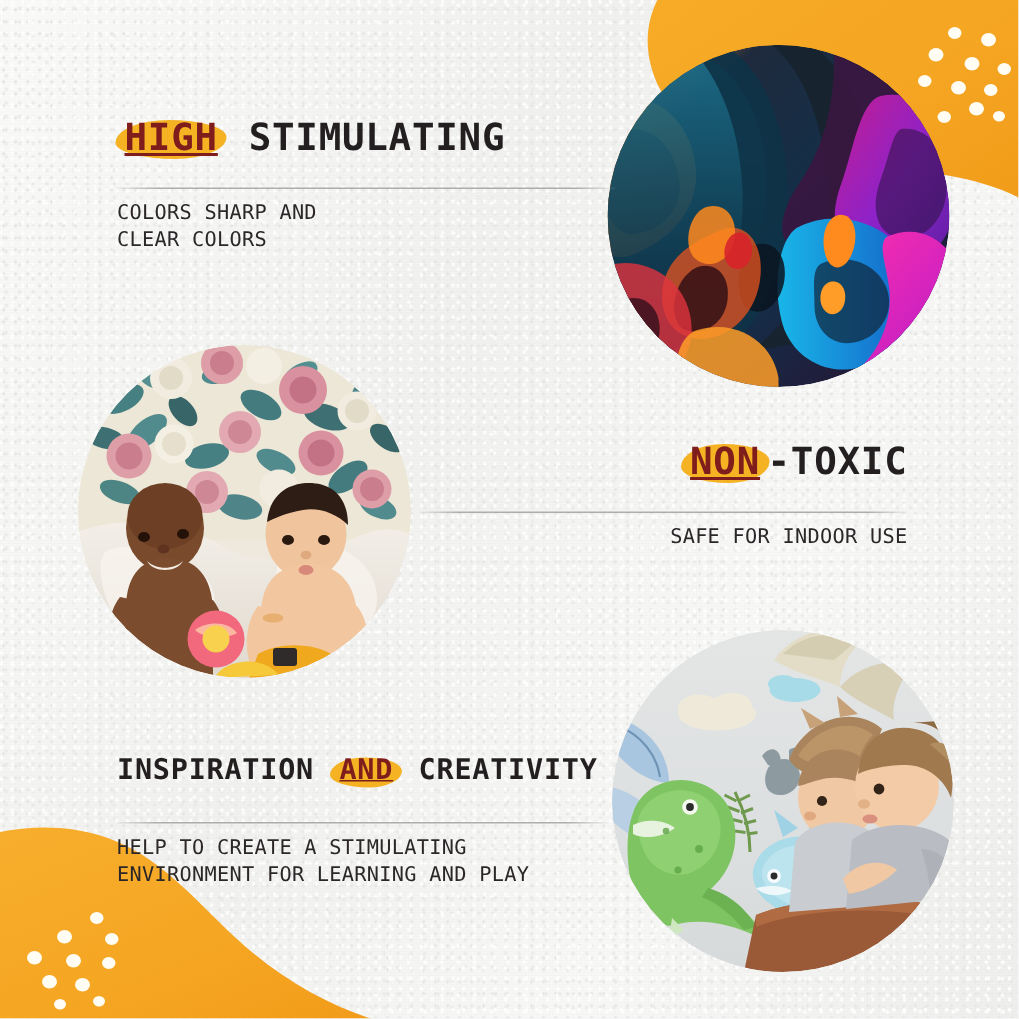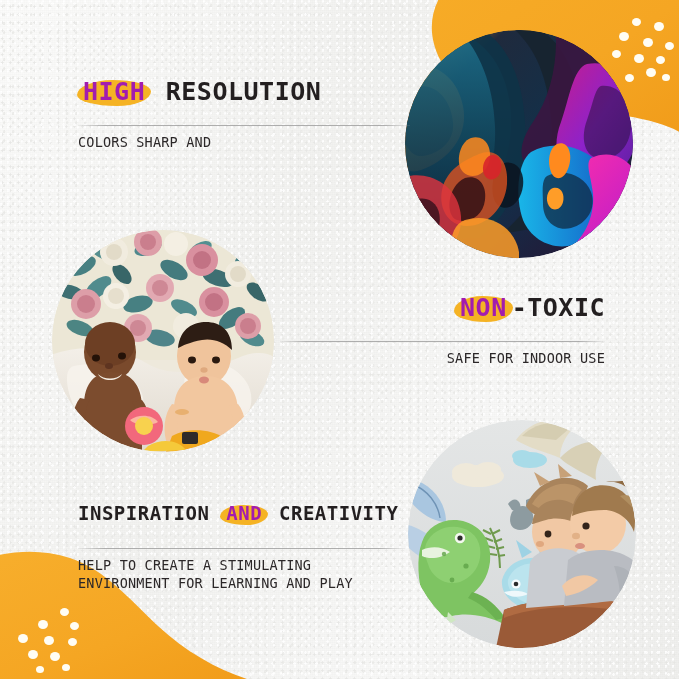--- a/index.html
+++ b/index.html
@@ -47,22 +47,23 @@
     font-weight:700;
     color:#231f20;
     letter-spacing:.5px;
     white-space:nowrap;
     line-height:1;
   }
   .head .hl{
     position:relative;
     display:inline-block;
     padding:1px 5px 2px 5px;
-    color:#a21caf;
+    color:#7f1d1d;
     z-index:1;
+    text-decoration:underline;
   }
   .head .hl::before{
     content:"";
     position:absolute;left:-1px;right:-1px;top:2px;bottom:0px;
     background:#f5b324;
     border-radius:48% 52% 46% 54% / 58% 44% 56% 42%;
     z-index:-1;
   }
   .rule{
     position:absolute;height:1px;
@@ -411,26 +412,27 @@
           <path d="M 160 140 C 174 128 204 126 222 138 C 232 145 236 160 234 178 L 156 186 Z" fill="#b9bcc2"></path>
           <path d="M 154 166 C 164 154 180 152 190 160 C 182 168 170 174 158 176 Z" fill="#f1c8a4"></path>
           <path d="M 206 146 C 220 146 230 158 230 174 L 212 178 C 212 164 208 152 206 146 Z" fill="#aeb2b8"></path>
         </g>
       </g>
     </svg>
   </div>
 
   <div class="block" style="left:78px;top:78px;width:340px;">
     <div class="head" style="font-size:25px;">
-      <span class="hl">HIGH</span><span> RESOLUTION</span>
+      <span class="hl">HIGH</span><span> STIMULATING</span>
     </div>
   </div>
   <div class="rule" style="left:78px;top:125px;width:332px;"></div>
   <div class="block" style="left:78px;top:133px;">
     <div class="sub">COLORS SHARP AND</div>
+    <div class="sub">CLEAR COLORS</div>
   </div>
 
   <div class="block" style="left:280px;top:294px;width:325px;text-align:right;">
     <div class="head" style="font-size:25px;display:inline-block;padding-left:36px;">
       <span class="hl">NON</span><span>-TOXIC</span>
     </div>
   </div>
   <div class="rule" style="left:280px;top:341px;width:325px;"></div>
   <div class="block" style="left:280px;top:349px;width:325px;">
     <div class="sub right">SAFE FOR INDOOR USE</div>

